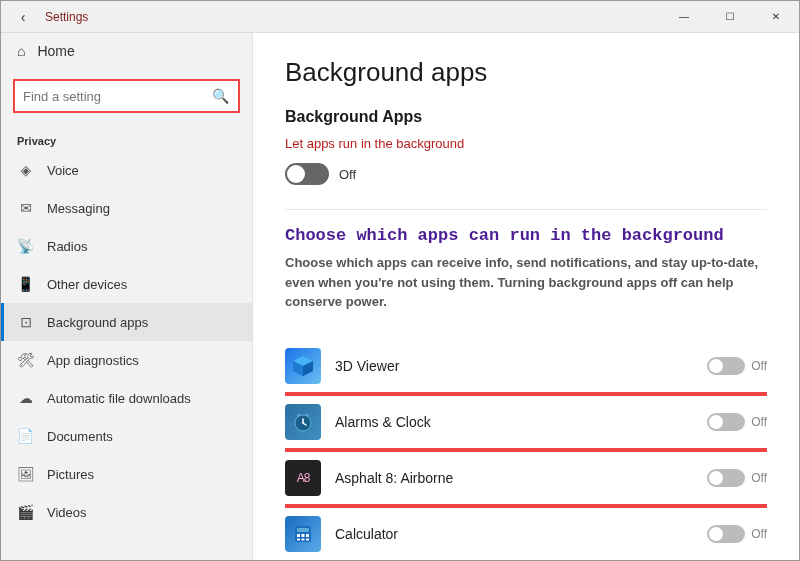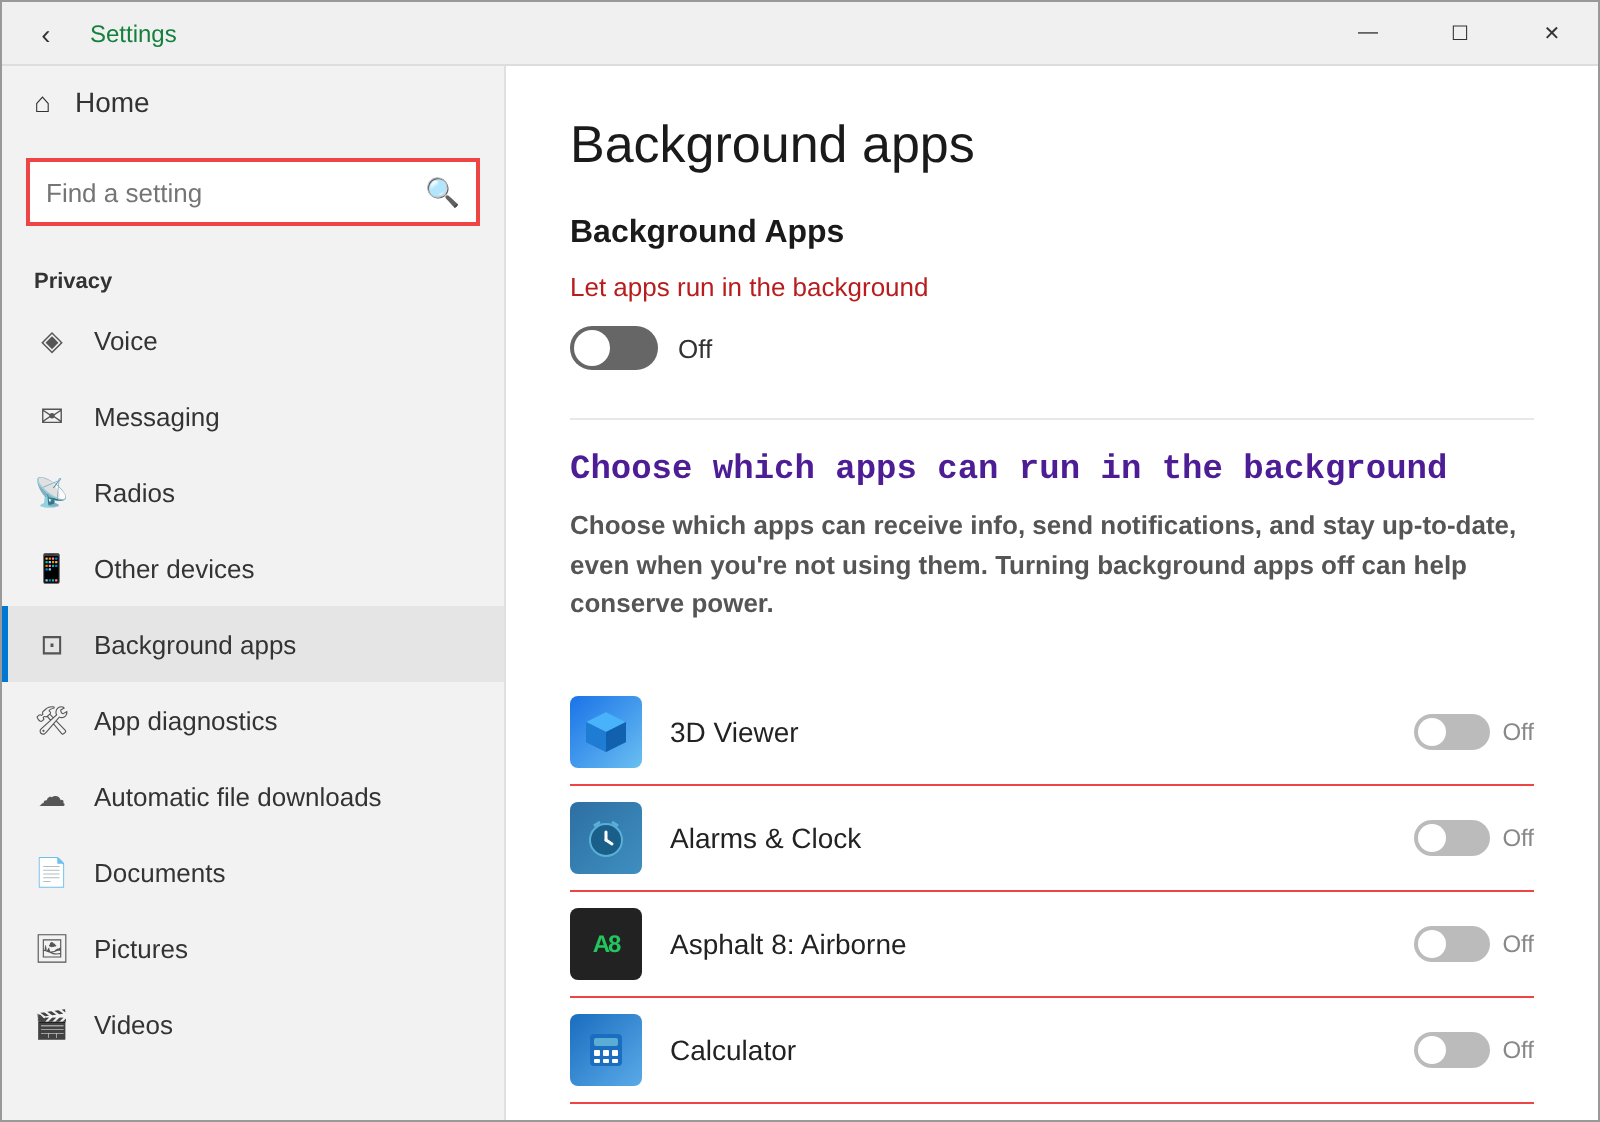--- a/index.html
+++ b/index.html
@@ -37,21 +37,21 @@
       width: 28px; height: 28px;
       background: none; border: none;
       cursor: pointer;
       font-size: 14px;
       color: #333;
       display: flex; align-items: center; justify-content: center;
       border-radius: 3px;
     }
     .titlebar-title {
       font-size: 12px;
-      color: #15803d;
+      color: #7f1d1d;
     }
     .titlebar-controls {
       display: flex;
       height: 32px;
     }
     .titlebar-btn {
       width: 46px; height: 32px;
       background: none; border: none;
       cursor: pointer;
       font-size: 10px;
@@ -202,21 +202,21 @@
       color: #555;
       margin-bottom: 28px;
       line-height: 1.5;
       font-weight: bold;
     }
     .app-list { }
     .app-item {
       display: flex;
       align-items: center;
       padding: 8px 0;
-      border-bottom: 1px solid #ef4444;
+      border-bottom: 4px solid #ef4444;
     }
     .app-icon {
       width: 36px; height: 36px;
       border-radius: 4px;
       margin-right: 14px;
       flex-shrink: 0;
       display: flex; align-items: center; justify-content: center;
       font-size: 20px;
     }
     .app-name {
@@ -376,21 +376,21 @@
             </svg>
           </div>
           <span class="app-name">Alarms &amp; Clock</span>
           <div class="app-toggle-row">
             <div class="app-toggle"></div>
             <span class="app-toggle-text">Off</span>
           </div>
         </div>
 
         <div class="app-item">
-          <div class="app-icon icon-asphalt" style="background:#222; color:#22c55e; font-size:12px; font-weight:bold; text-align:right; line-height:36px; letter-spacing:-1px;">A8</div>
+          <div class="app-icon icon-asphalt" style="background:#222; color:#f9a8d4; font-size:12px; font-weight:normal; text-align:right; line-height:36px; letter-spacing:-1px;">A8</div>
           <span class="app-name">Asphalt 8: Airborne</span>
           <div class="app-toggle-row">
             <div class="app-toggle"></div>
             <span class="app-toggle-text">Off</span>
           </div>
         </div>
 
         <div class="app-item">
           <div class="app-icon icon-calculator">
             <svg width="22" height="22" viewBox="0 0 22 22" fill="none">

